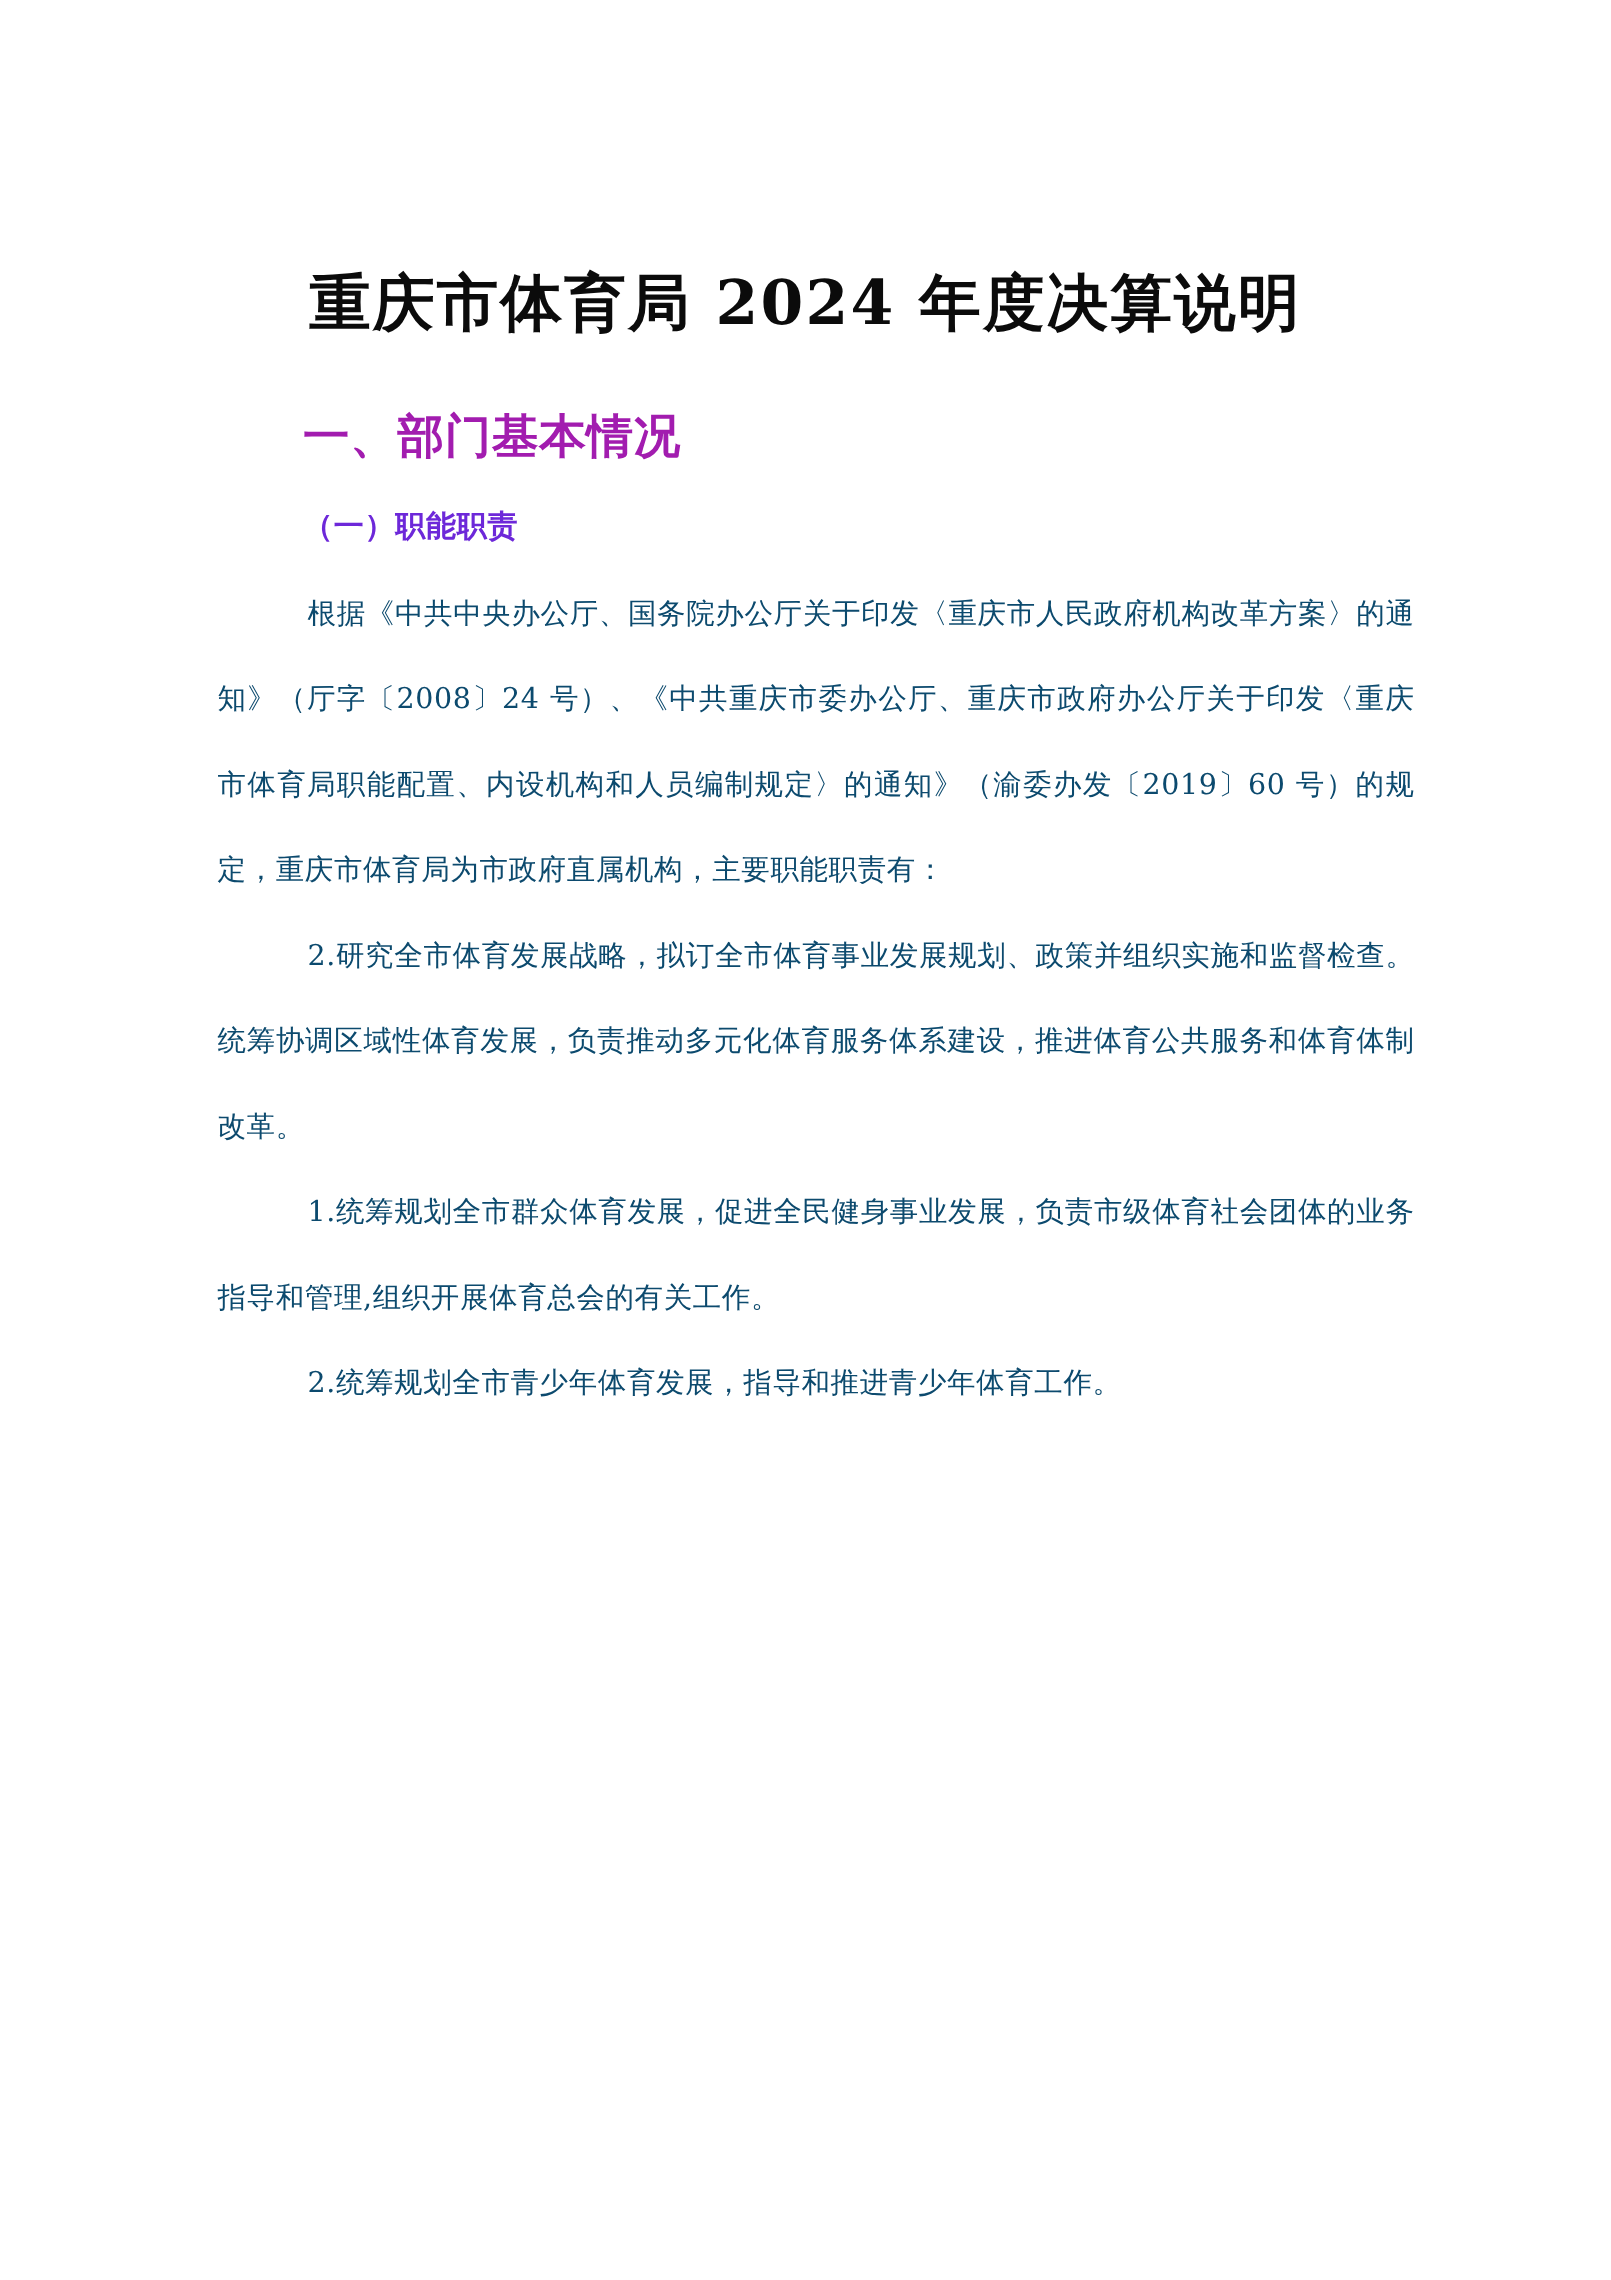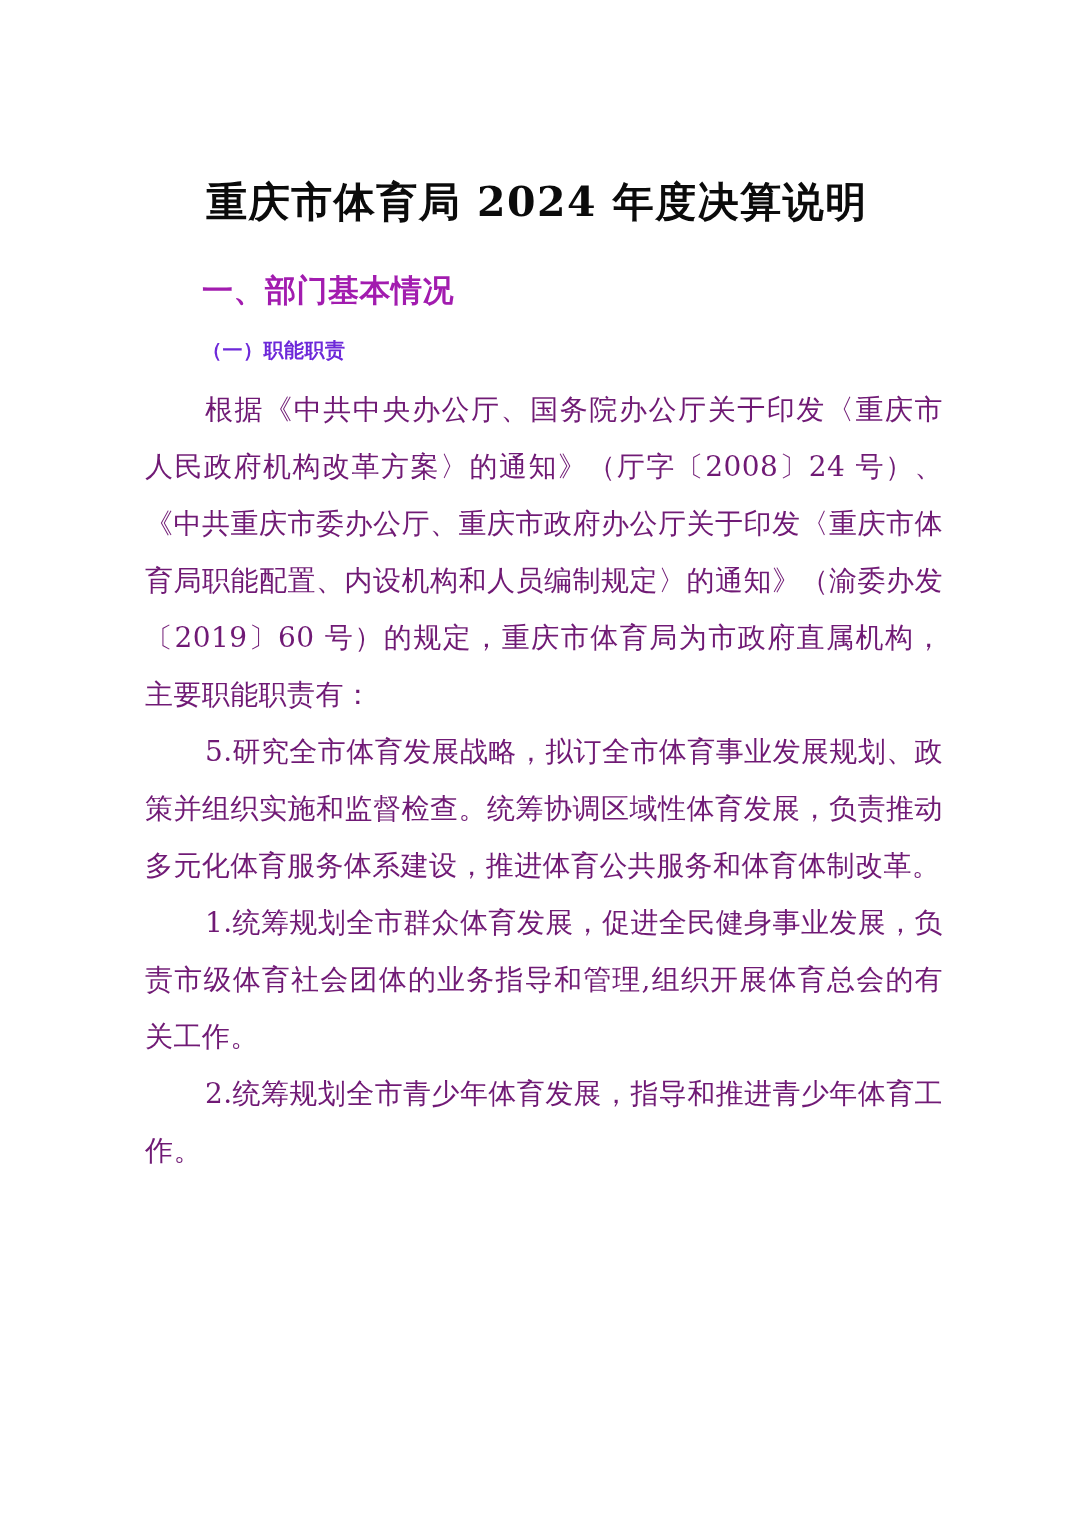--- a/index.html
+++ b/index.html
@@ -69,28 +69,28 @@
     line-height: 57px;
     letter-spacing: 0.5px;
     text-indent: 57px;
     color: #6d28d9;
     margin: 0 0 2px 0;
   }
 
   
   .body-para {
     font-family: "DejaVu Serif", "Liberation Serif", serif;
-    font-size: 28px;
+    font-size: 19px;
     line-height: 57px;
     letter-spacing: 0.4px;
     text-indent: 60px;
     text-align: justify;
     text-align-last: left;
     text-justify: inter-character;
-    color: #701a75;
+    color: #0c4a6e;
     margin: 0;
     word-break: break-all;
   }
 
   .body-para + .body-para {
     margin-top: 0;
   }
 </style>
 </head>
 <body>
@@ -101,21 +101,21 @@
 
   <div class="content">
 
     <h2 class="heading-1">一、部门基本情况</h2>
 
     <h3 class="heading-2">（一）职能职责</h3>
 
     <p class="body-para">根据《中共中央办公厅、国务院办公厅关于印发〈重庆市人民政府机构改革方案〉的通知》（厅字〔2008〕24 号）、《中共重庆市委办公厅、重庆市政府办公厅关于印发〈重庆市体育局职能配置、内设机构和人员编制规定〉的通知》（渝委办发〔2019〕60 号）的规定，重庆市体育局为市政府直属机构，主要职能职责有：</p>
 
 
-    <p class="body-para">5.研究全市体育发展战略，拟订全市体育事业发展规划、政策并组织实施和监督检查。统筹协调区域性体育发展，负责推动多元化体育服务体系建设，推进体育公共服务和体育体制改革。</p>
+    <p class="body-para">2.研究全市体育发展战略，拟订全市体育事业发展规划、政策并组织实施和监督检查。统筹协调区域性体育发展，负责推动多元化体育服务体系建设，推进体育公共服务和体育体制改革。</p>
 
     <p class="body-para">1.统筹规划全市群众体育发展，促进全民健身事业发展，负责市级体育社会团体的业务指导和管理,组织开展体育总会的有关工作。</p>
 
 
     <p class="body-para">2.统筹规划全市青少年体育发展，指导和推进青少年体育工作。</p>
 
   </div>
 
 </div>
 

